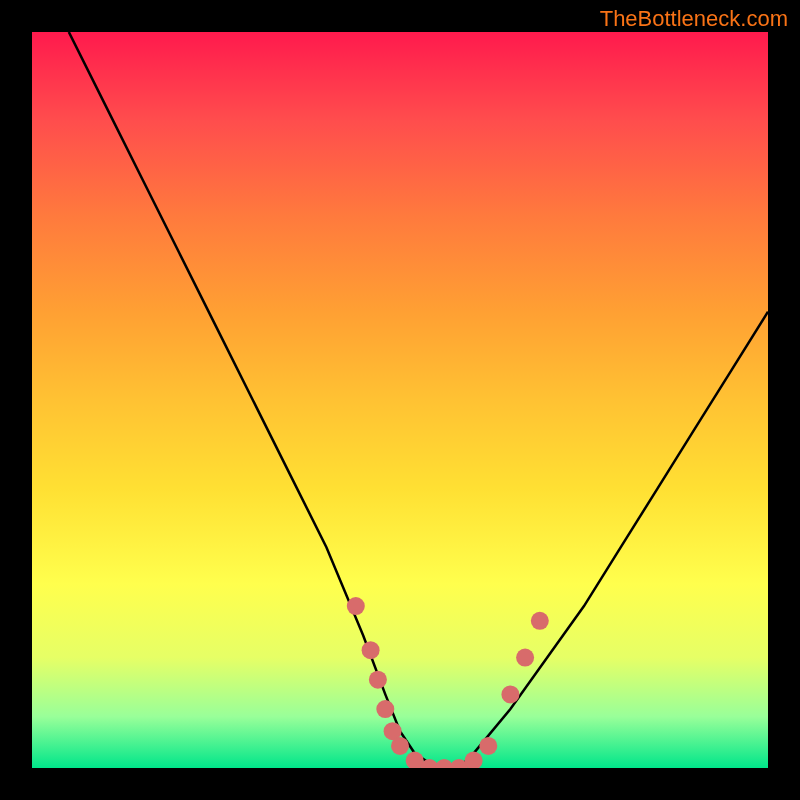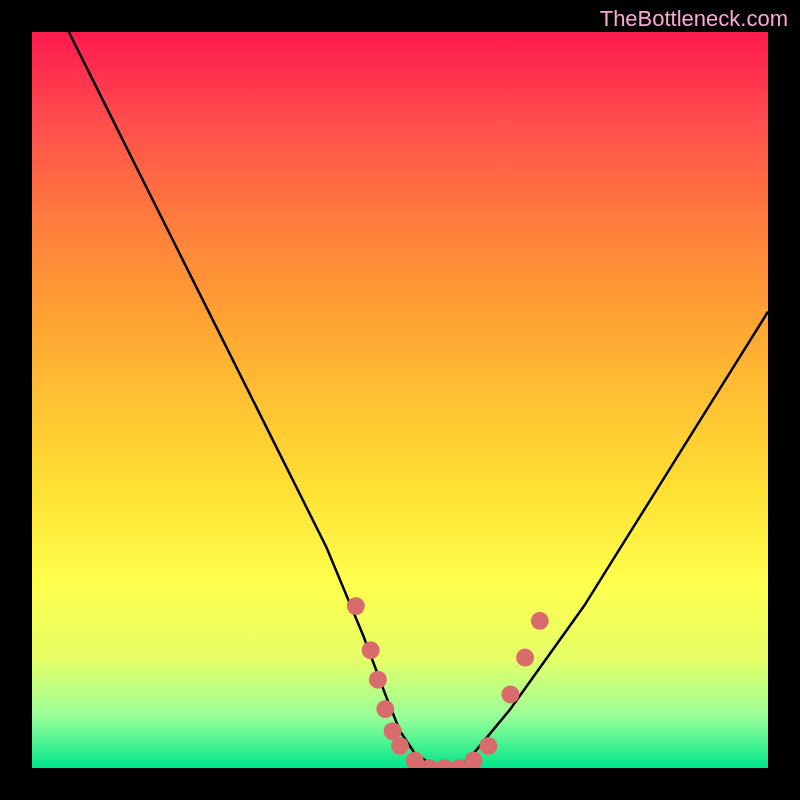--- a/index.html
+++ b/index.html
@@ -37,21 +37,21 @@
       #e6ff66 85%,
       #99ff99 93%,
       #00e68a 100%
     );
     overflow: hidden;
   }
   .watermark {
     position: absolute;
     top: 6px;
     right: 12px;
-    color: #f9a8d4;
+    color: #f97316;
     font-size: 22px;
     font-weight: 500;
     z-index: 10;
   }
   svg.curve {
     position: absolute;
     top: 0;
     left: 0;
     width: 736px;
     height: 736px;

